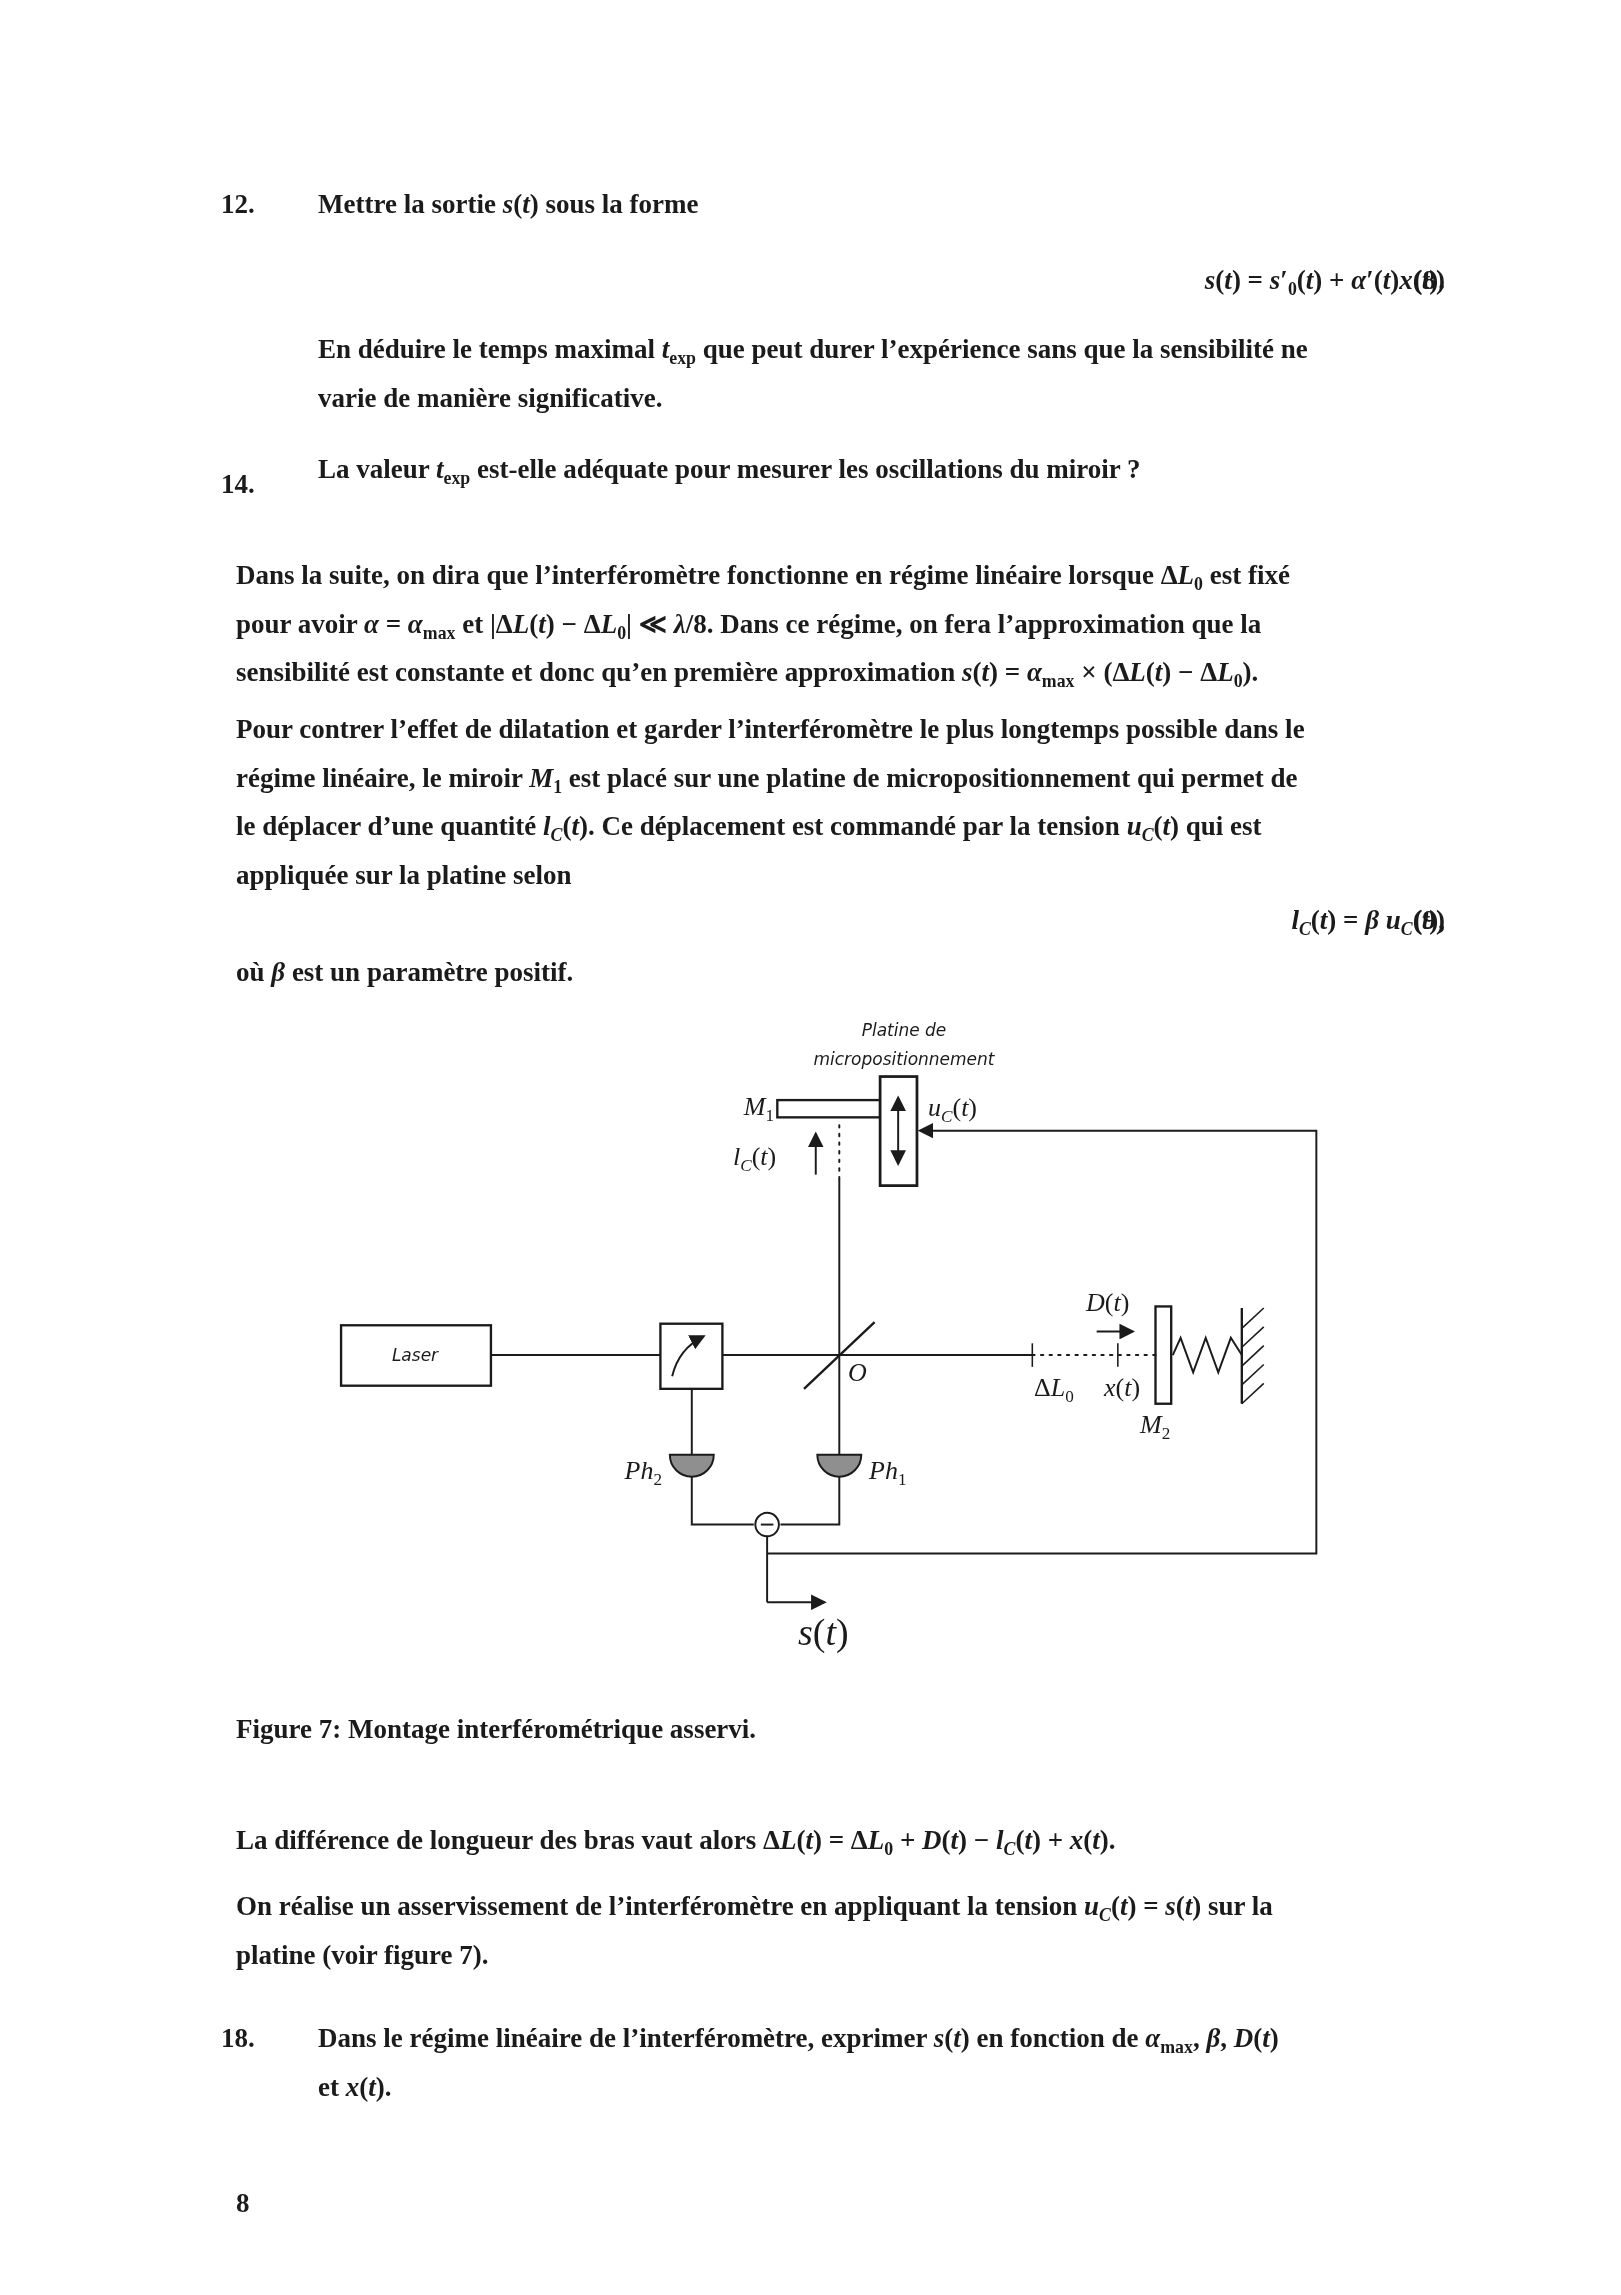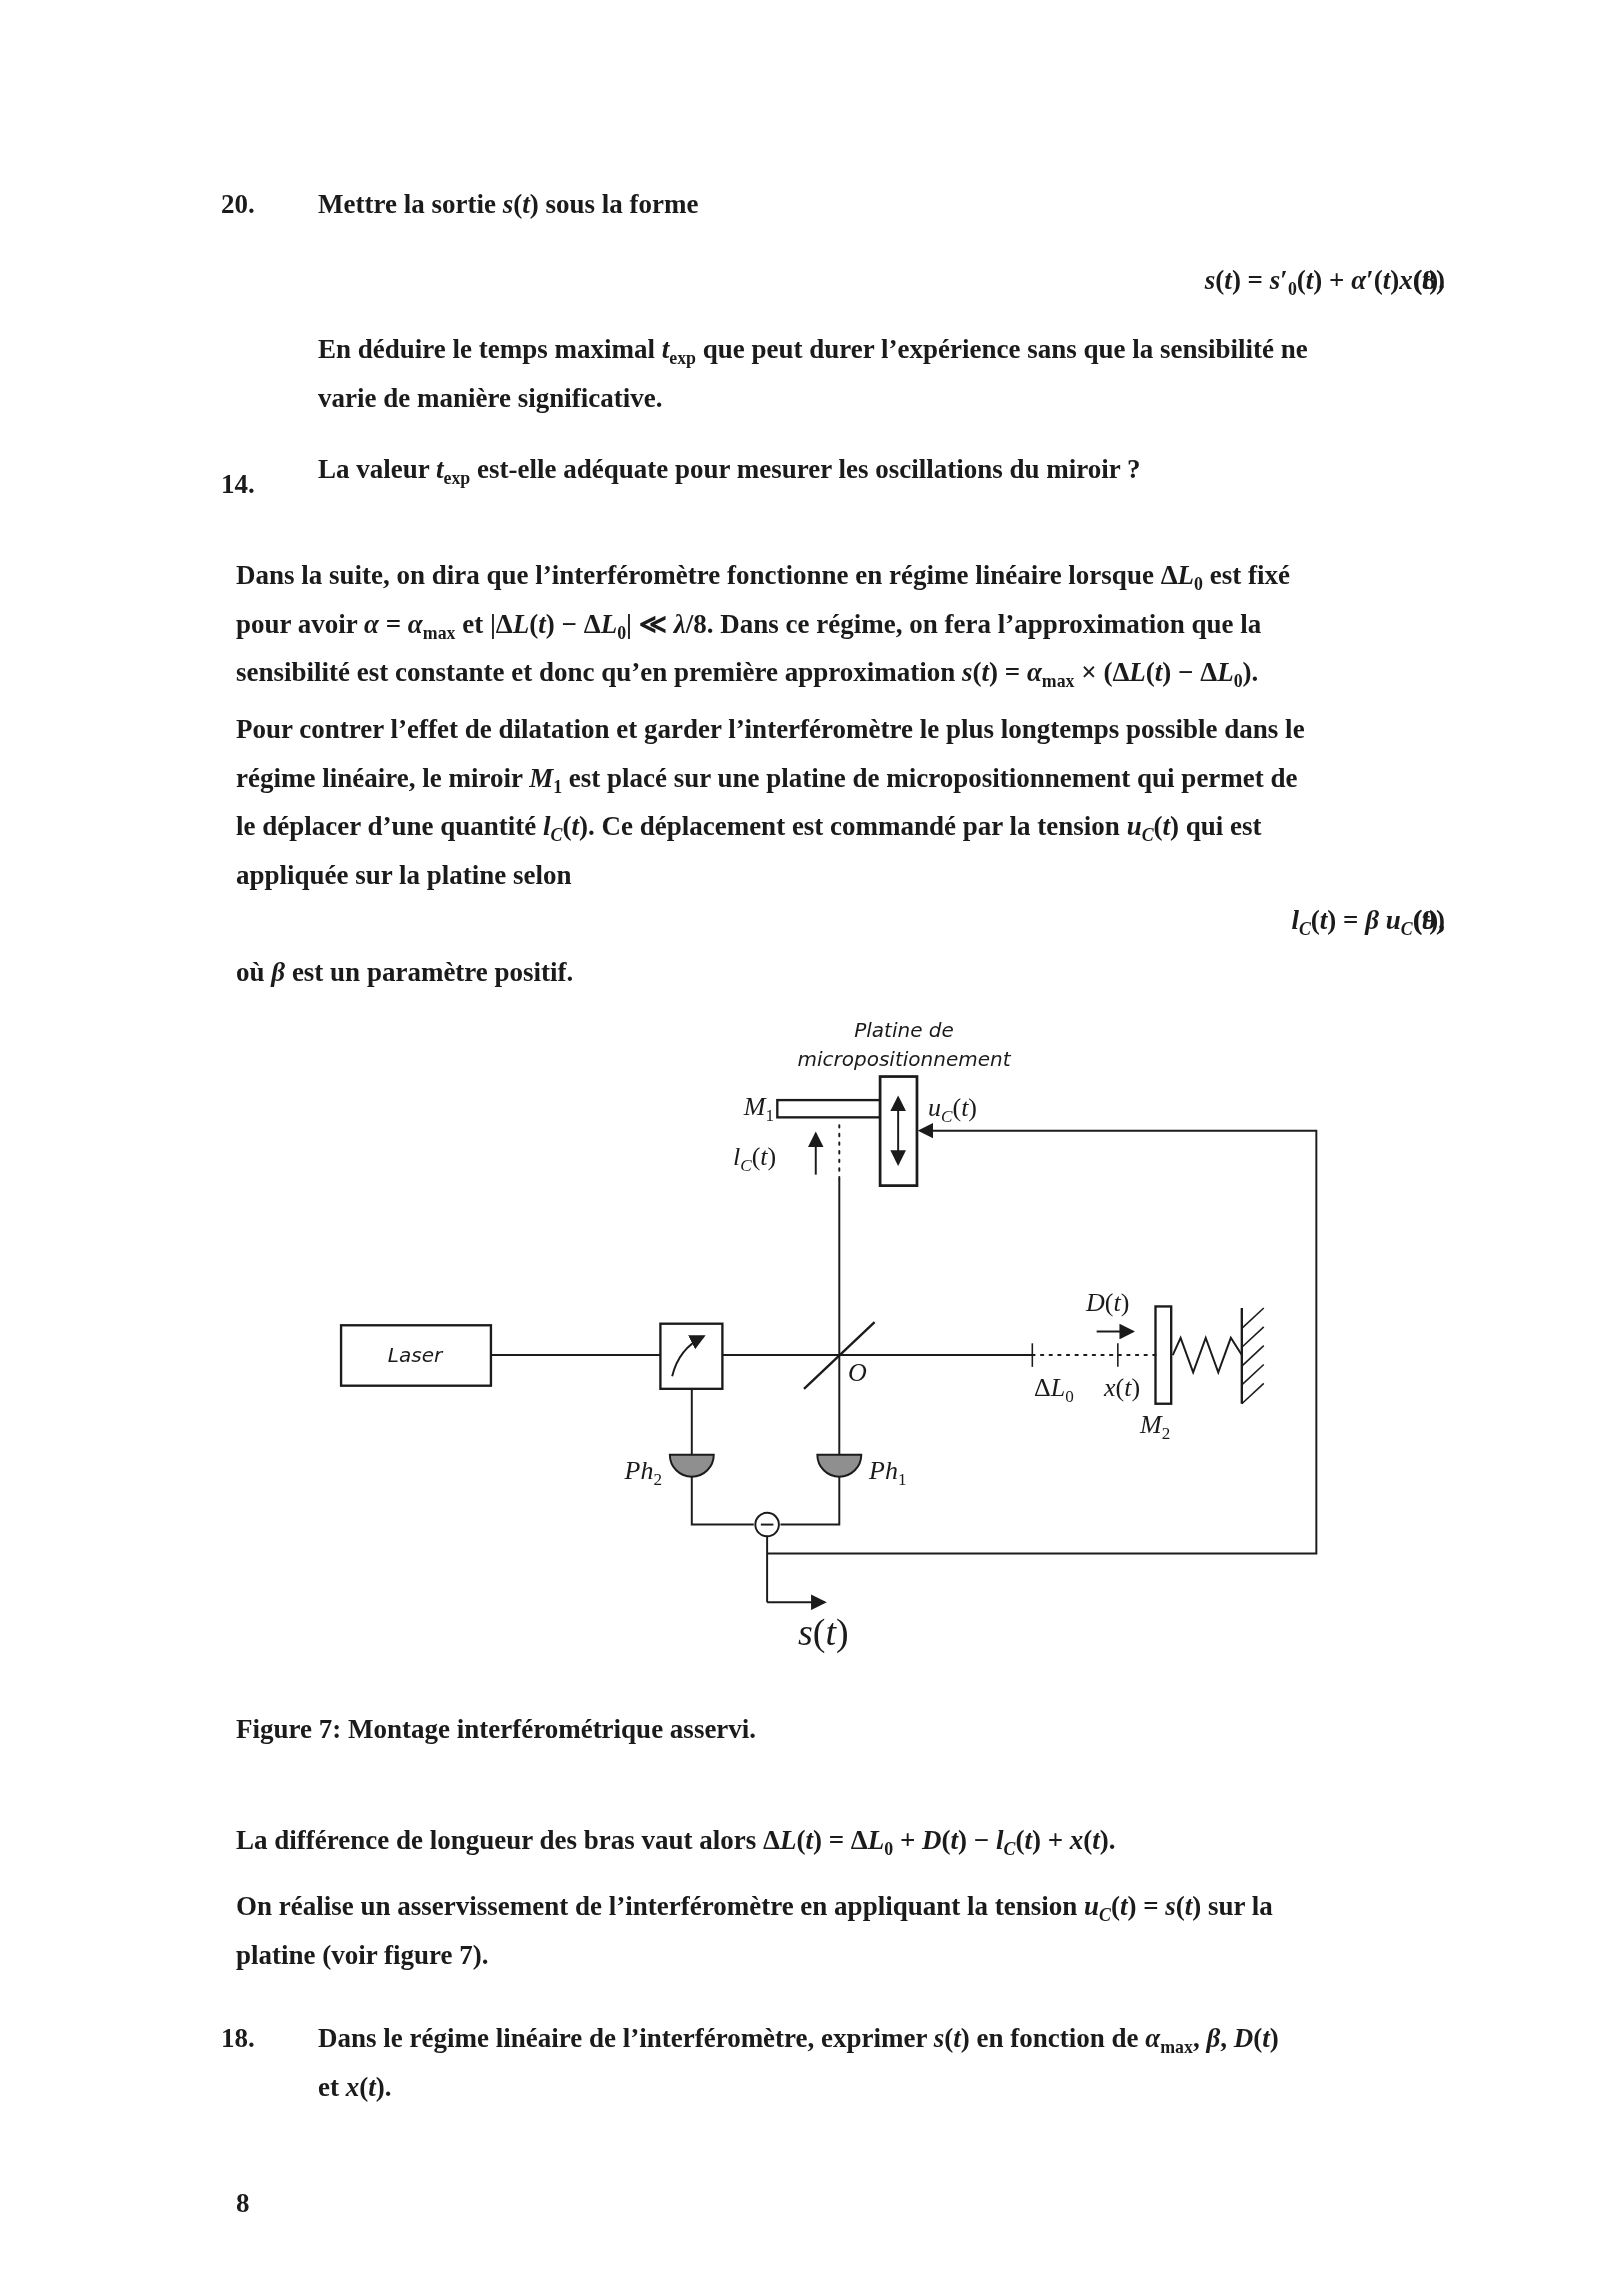--- a/index.html
+++ b/index.html
@@ -26,29 +26,29 @@
   #figure7 {
     position:absolute; left:339px; top:1013px; width:1021px; height:663px;
   }
   #figure7 svg { position:absolute; left:0; top:0; }
   .fig-label {
     position:absolute; white-space:nowrap; font-size:26px; line-height:1.15;
   }
   .fig-sans {
     position:absolute; white-space:nowrap;
     font-family:"DejaVu Sans", sans-serif;
-    font-style:italic; font-size:20px; line-height:29px;
+    font-style:italic; font-size:17px; line-height:29px;
   }
 </style>
 </head>
 <body>
 
 <div>
 
-  <div class="line qnum" style="left:221px; top:188px">20.</div>
+  <div class="line qnum" style="left:221px; top:188px">12.</div>
   <div class="line" style="left:318px; top:188px">Mettre la sortie <i>s</i>(<i>t</i>) sous la forme</div>
 
   <div class="line eq-center" style="top:264px"><i>s</i>(<i>t</i>) = <i>s</i>′<sub>0</sub>(<i>t</i>) + <i>α</i>′(<i>t</i>)<i>x</i>(<i>t</i>).</div>
   <div class="line eq-num" style="top:264px">(8)</div>
 
   <div class="line" style="left:318px; top:333px">En déduire le temps maximal <i>t</i><sub>exp</sub> que peut durer l’expérience sans que la sensibilité ne</div>
   <div class="line" style="left:318px; top:382px">varie de manière significative.</div>
 
   <div class="line qnum" style="left:221px; top:468px">14.</div>
   <div class="line" style="left:318px; top:453px">La valeur <i>t</i><sub>exp</sub> est-elle adéquate pour mesurer les oscillations du miroir ?</div>

